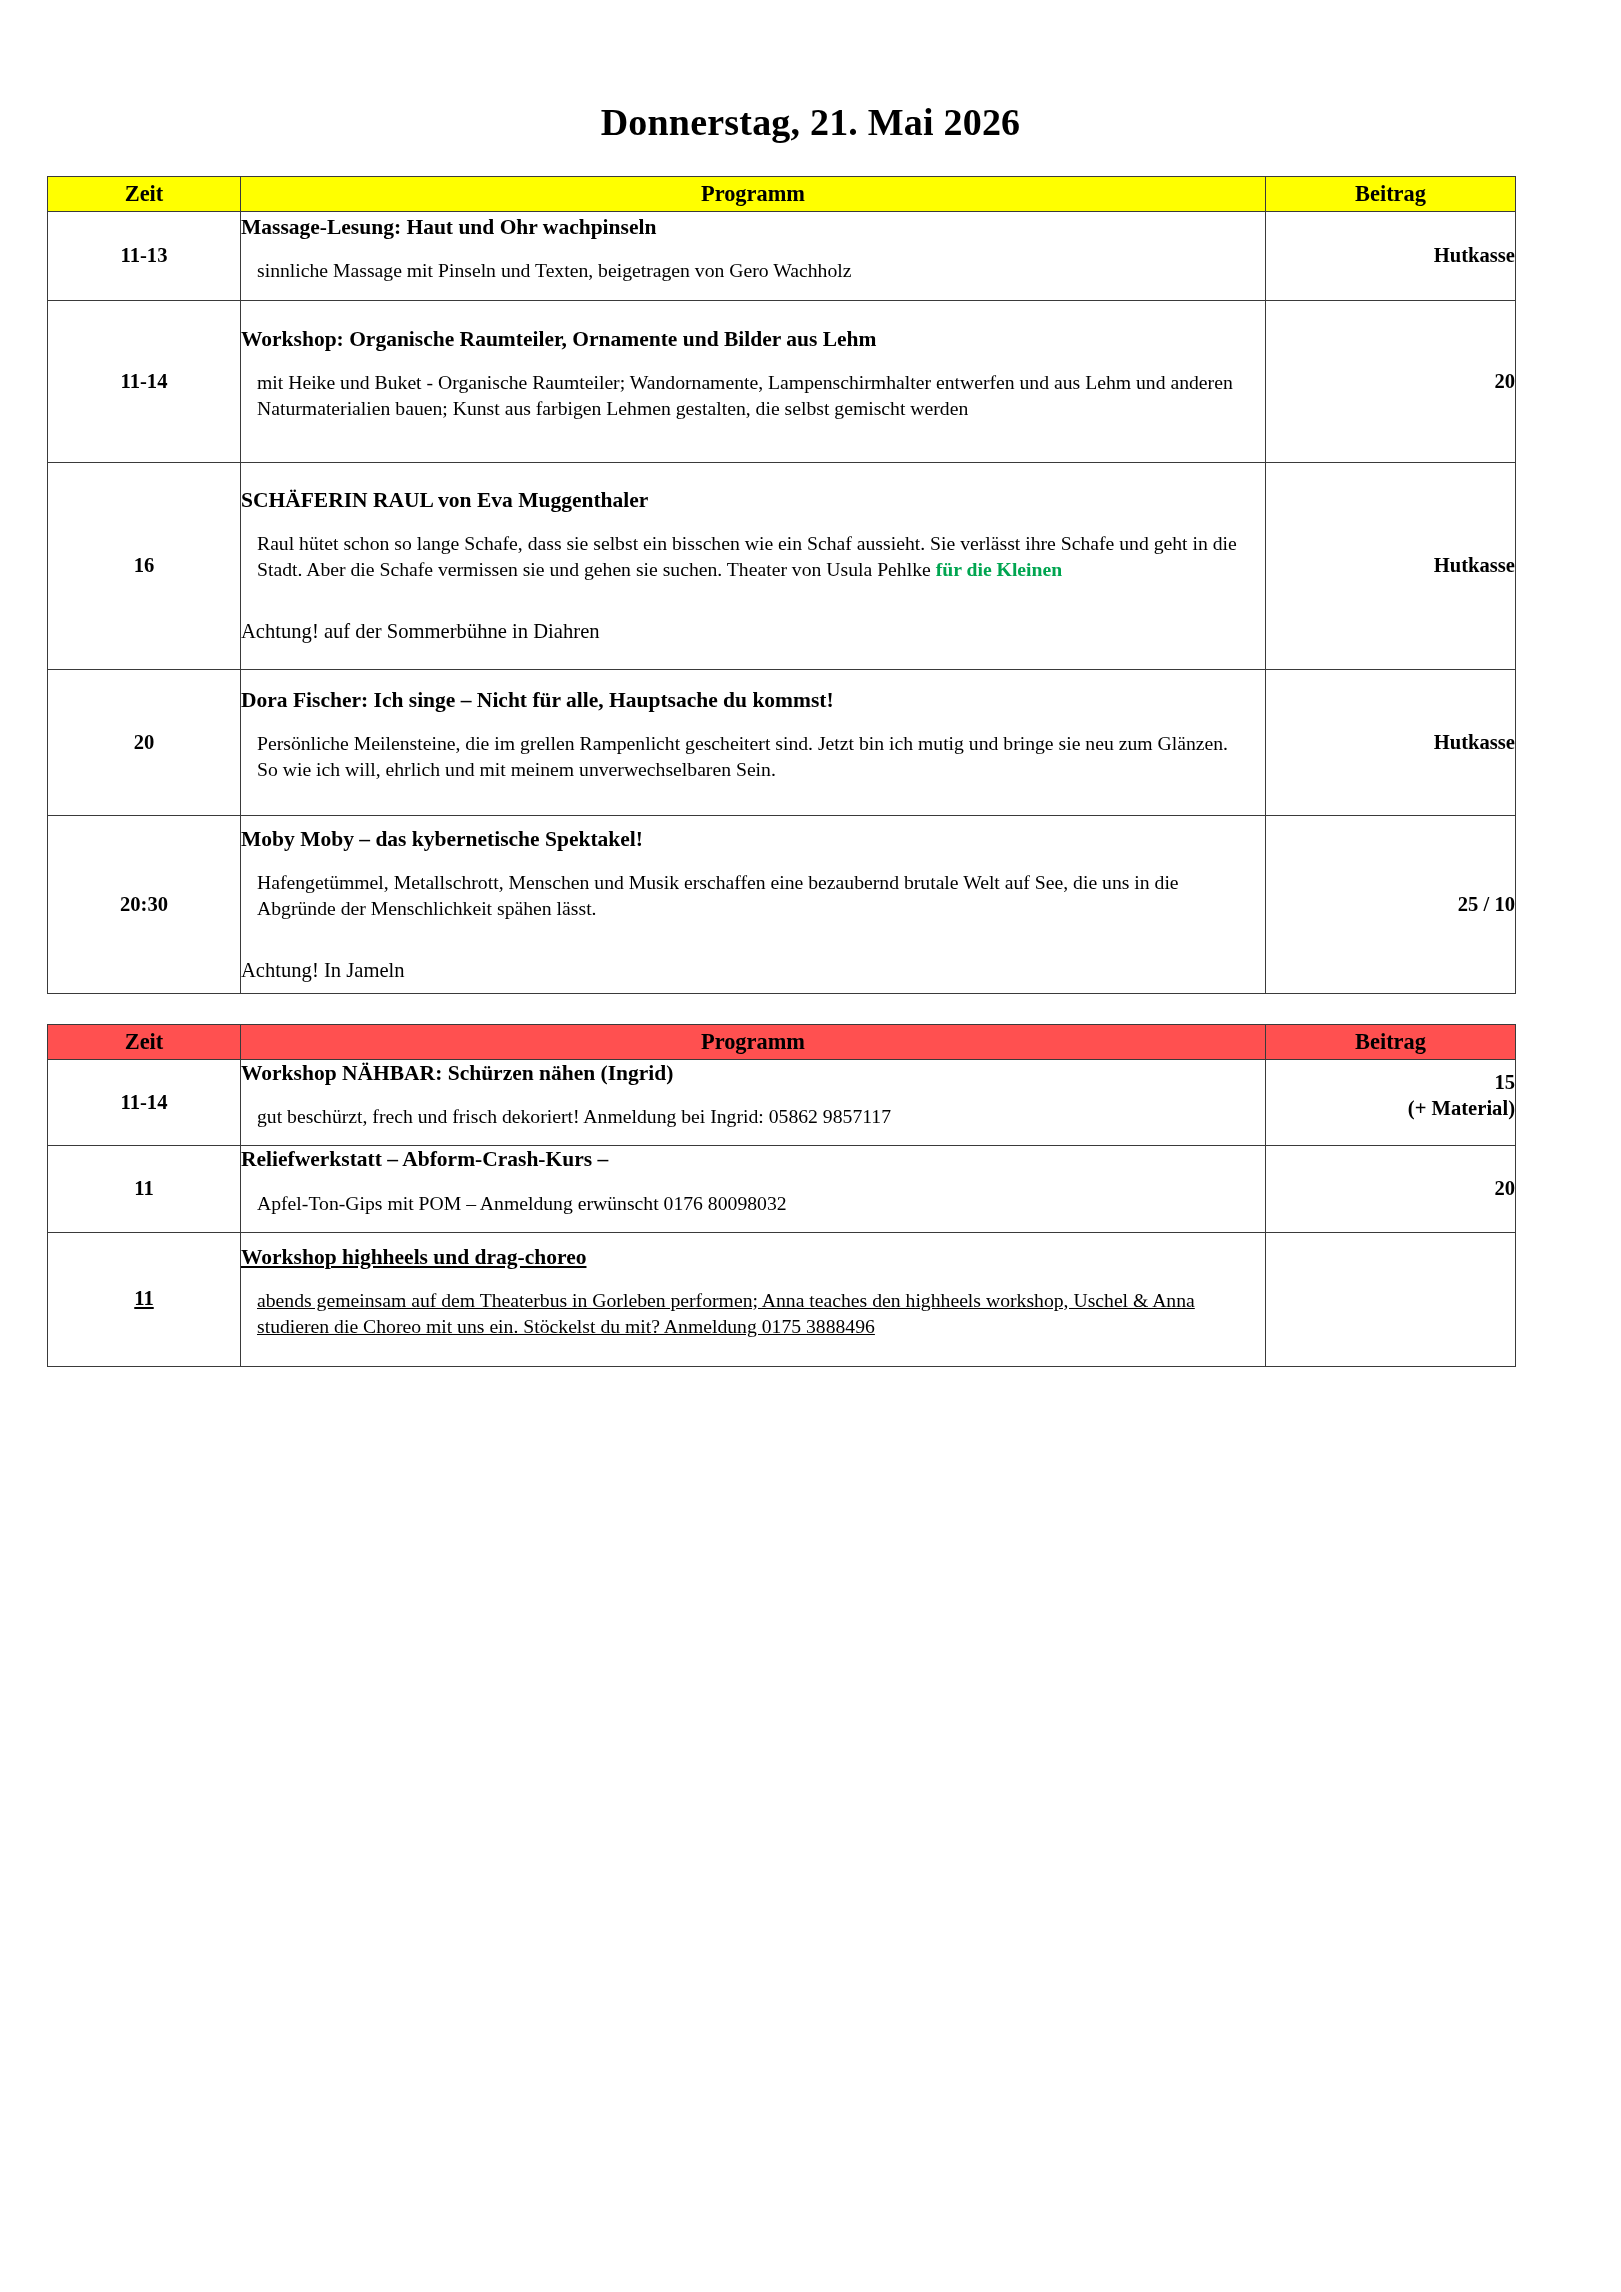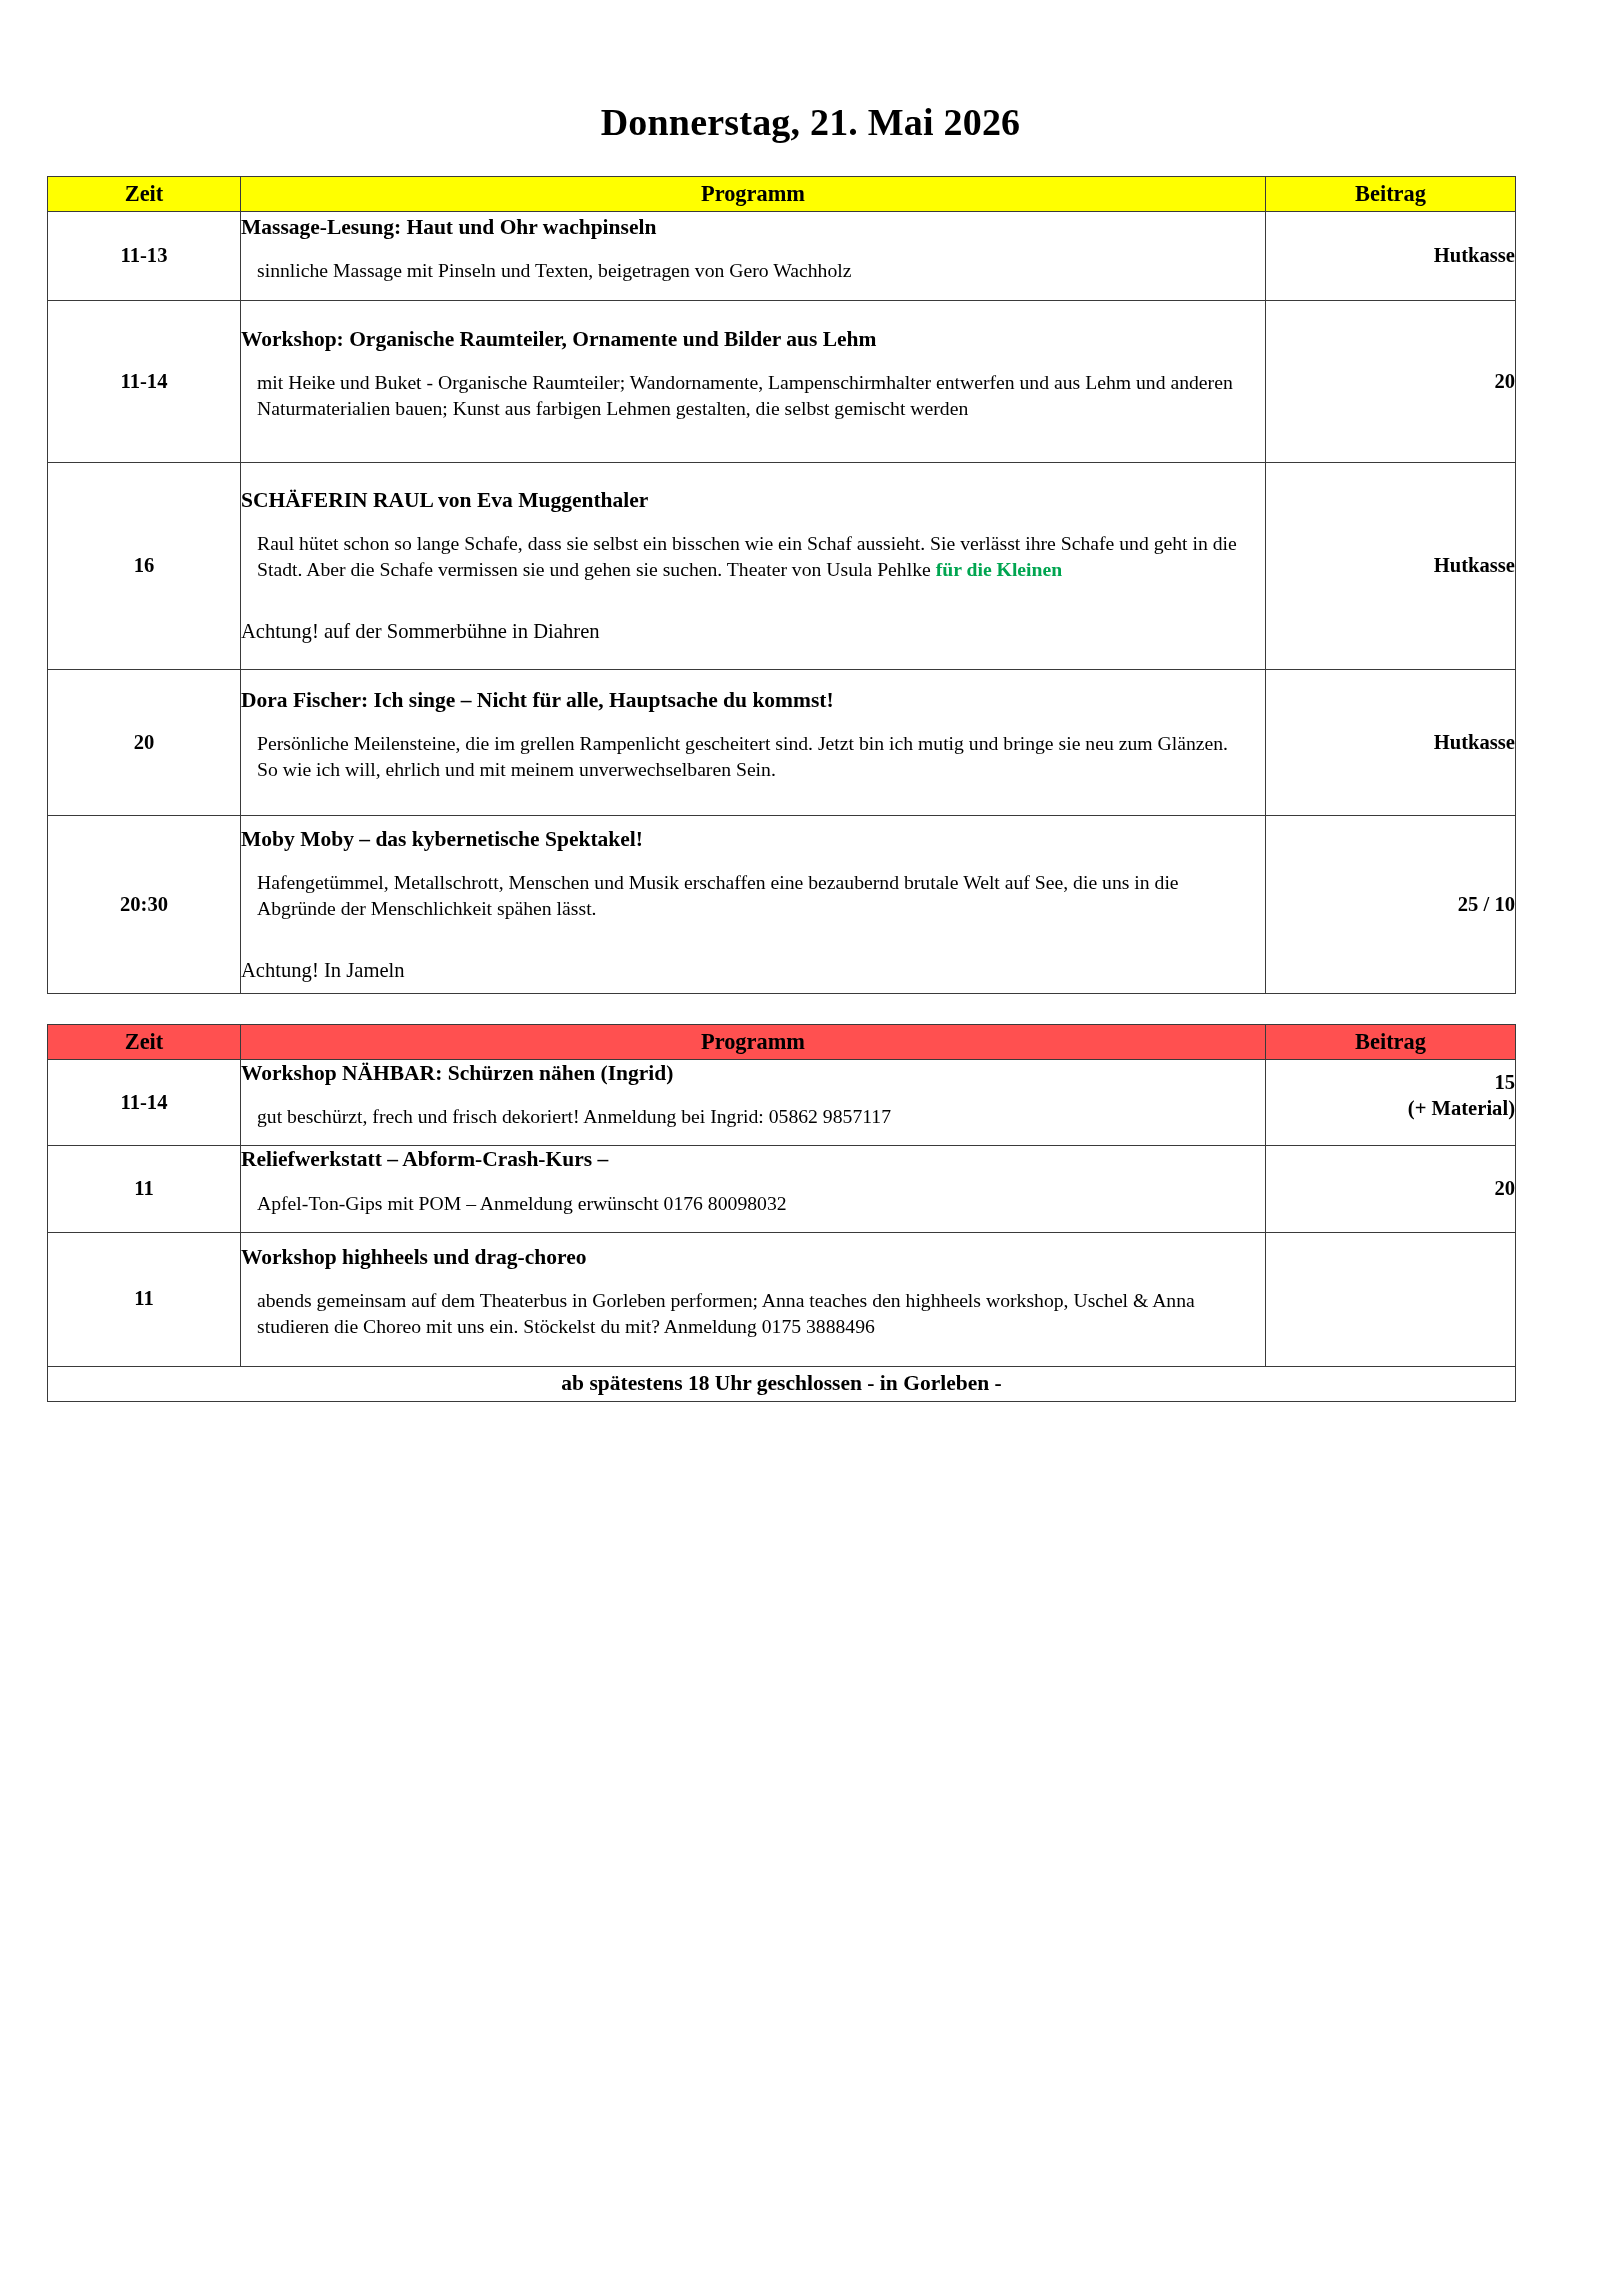--- a/index.html
+++ b/index.html
@@ -127,21 +127,21 @@
 
   
   tr.r-h1 td { height: 88px; }
   tr.r-h2 td { height: 161px; }
   tr.r-h3 td { height: 206px; }
   tr.r-h4 td { height: 145px; }
   tr.r-h5 td { height: 177px; }
 
   tr.f-h1 td { height: 56px; }
   tr.f-h2 td { height: 57px; }
-  tr.f-h3 td { height: 133px; }
+  tr.f-h3 td { height: 133px; text-decoration: underline; }
   tr.f-h4 td { height: 34px; }
 </style>
 </head>
 <body>
 
 <div class="page">
 
   <h1 class="day-heading heading-thursday">Donnerstag, 21. Mai 2026</h1>
 
   <div class="prog-table-wrap wrap-thursday">
@@ -251,22 +251,19 @@
 
         <tr class="f-h3">
           <td class="zeit">11</td>
           <td class="prog">
             <span class="p-title">Workshop highheels und drag-choreo</span>
             <span class="p-desc">abends gemeinsam auf dem Theaterbus in Gorleben performen; Anna teaches den highheels workshop, Uschel &amp; Anna studieren die Choreo mit uns ein. Stöckelst du mit? Anmeldung 0175 3888496</span>
           </td>
           <td class="beitrag"></td>
         </tr>
 
-        <tr class="f-h4">
-          <td class="fullrow" colspan="3">ab spätestens 18 Uhr geschlossen - in Gorleben -</td>
-        </tr>
 
       </tbody>
     </table>
   </div>
 
 </div>
 
 
 </body></html>

